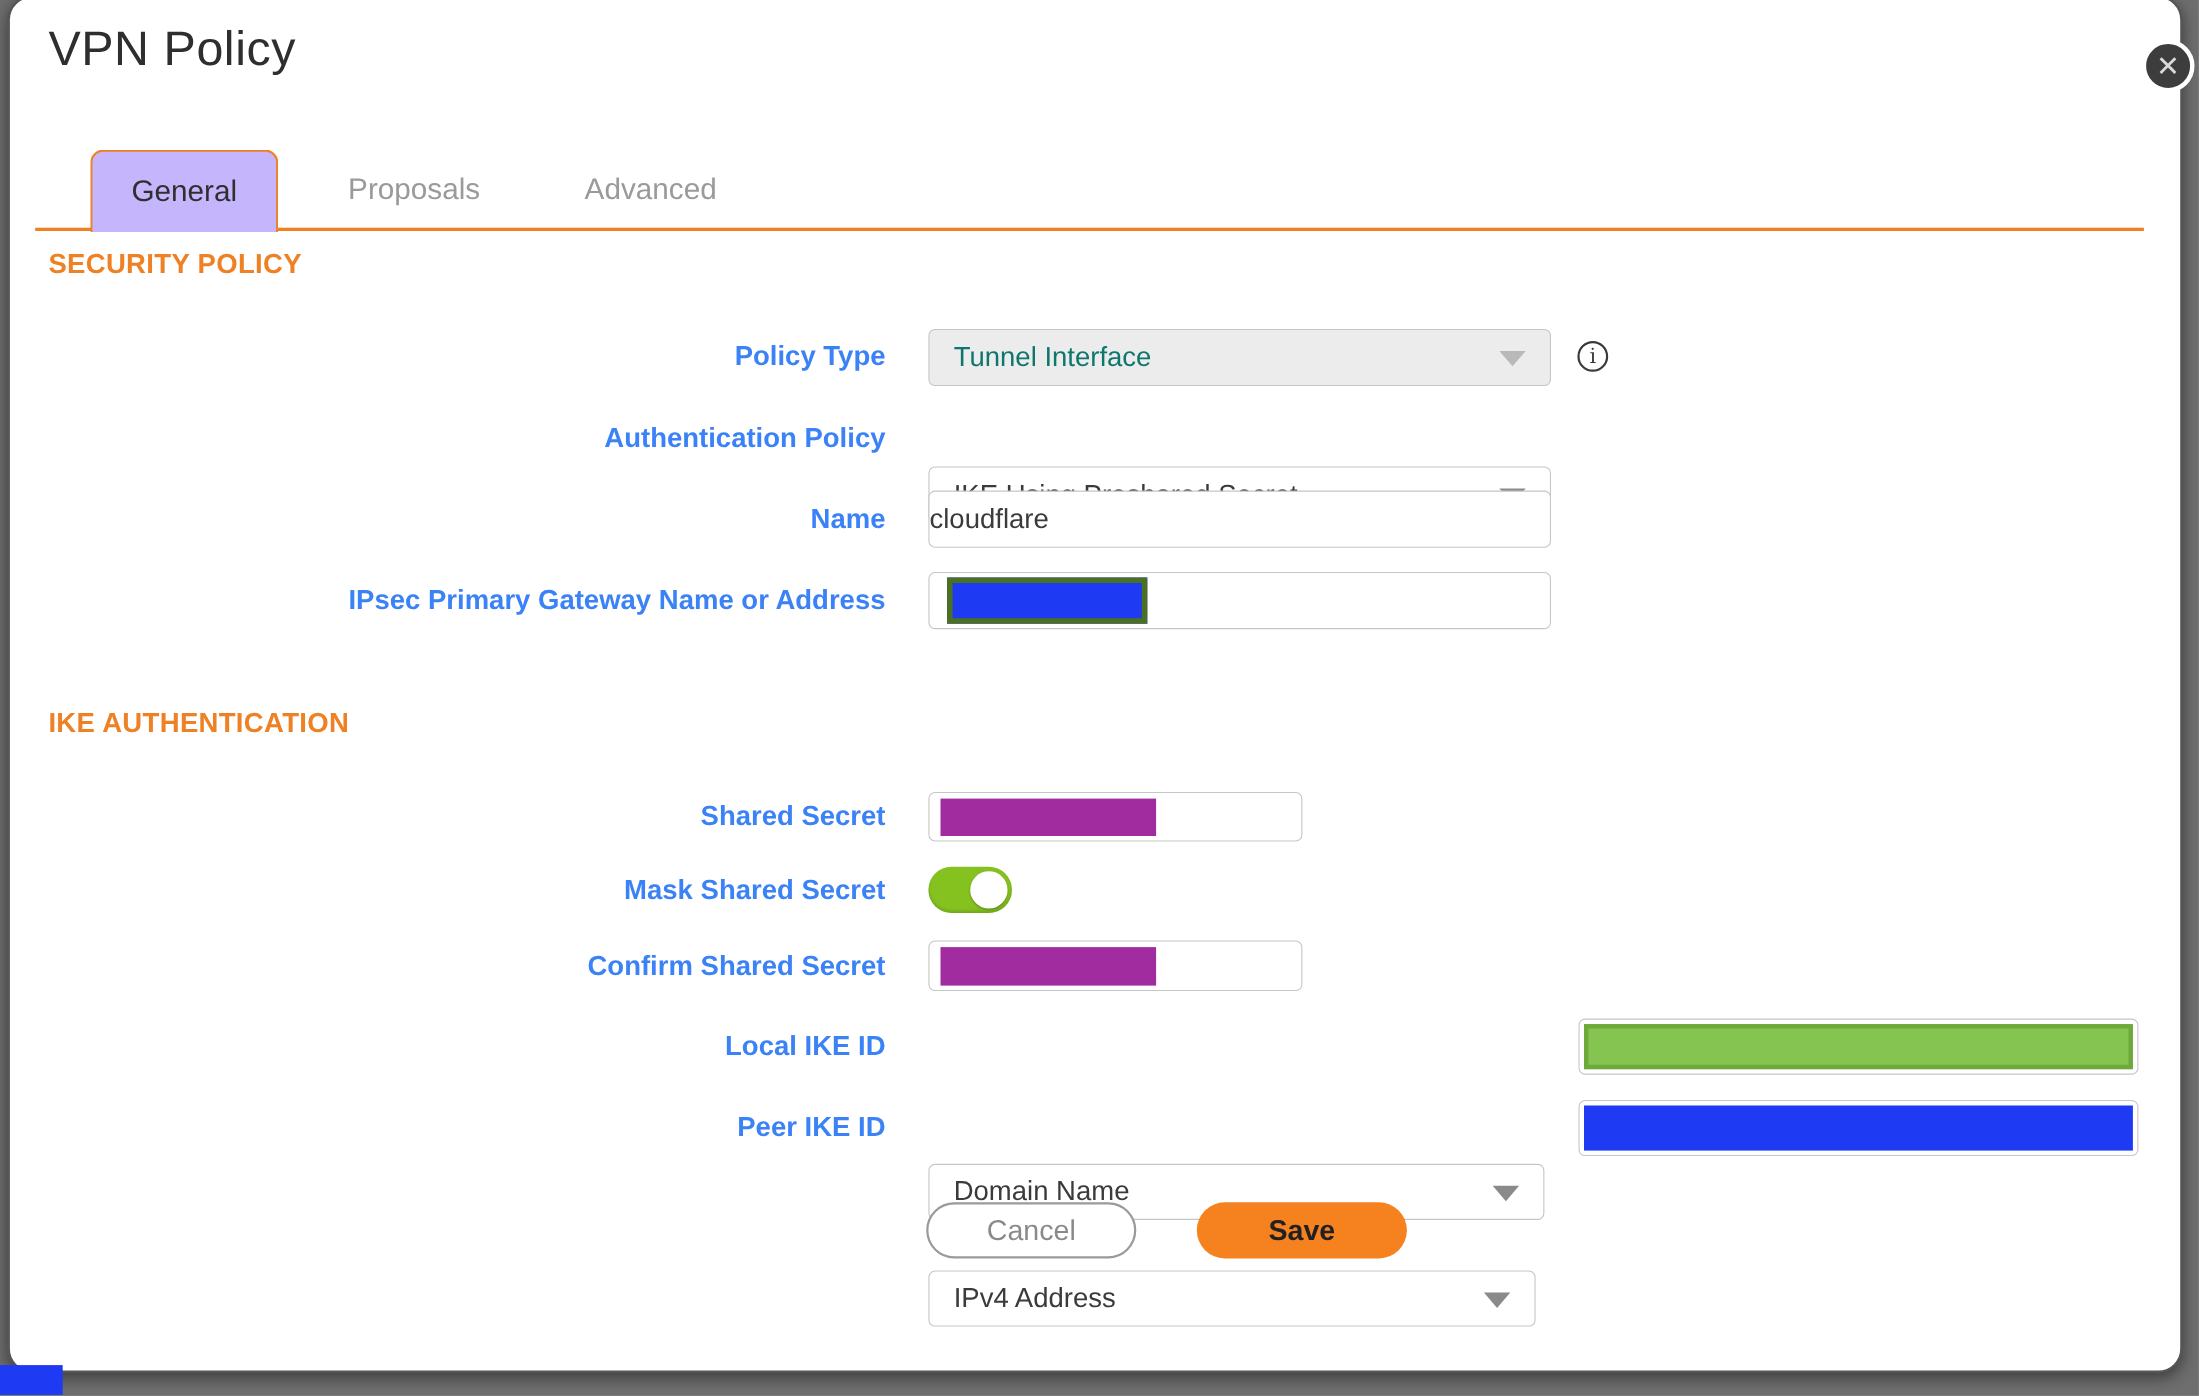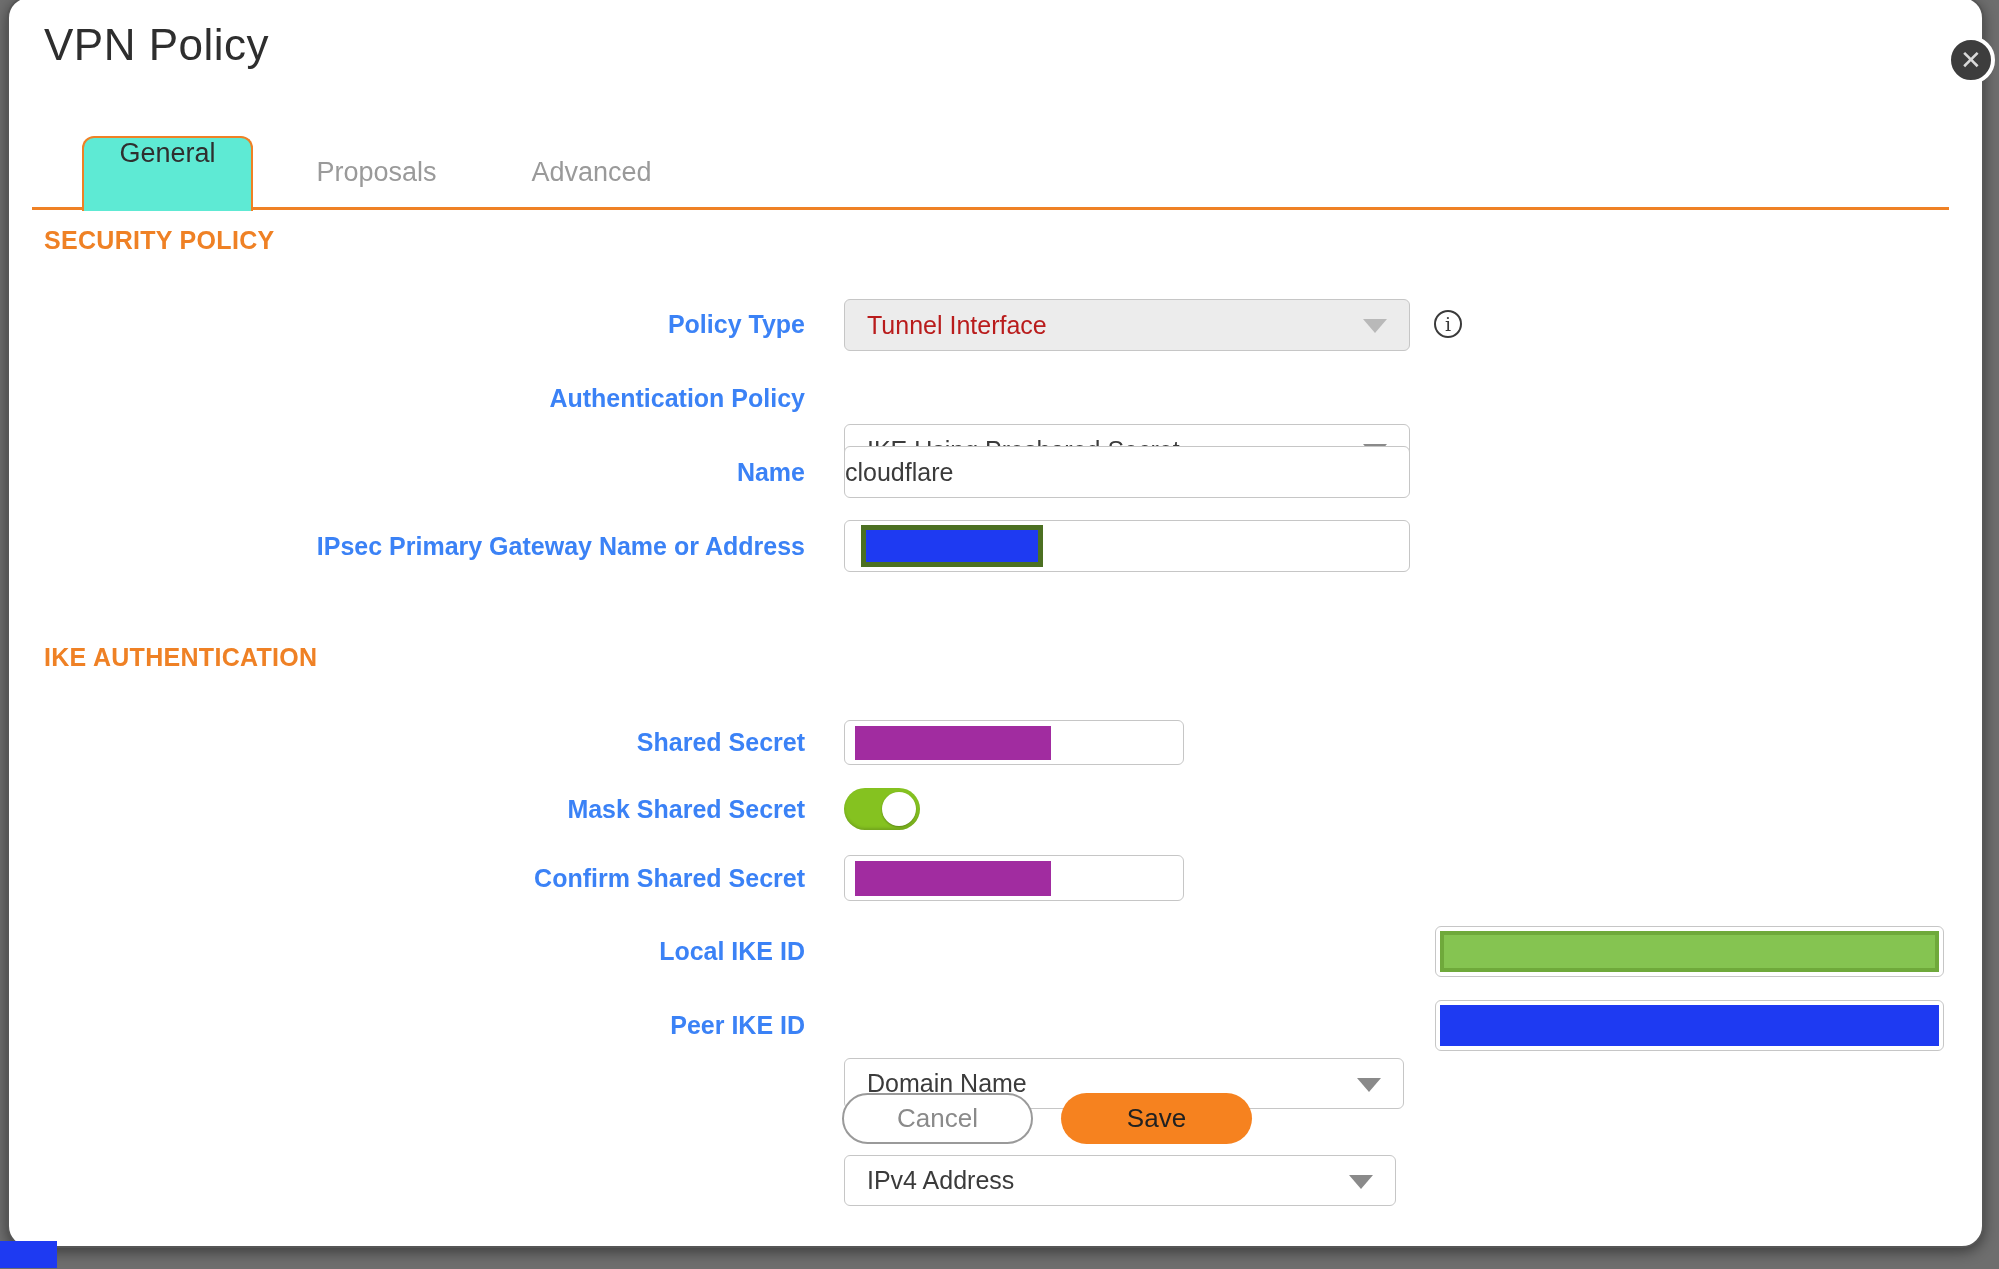--- a/index.html
+++ b/index.html
@@ -40,24 +40,24 @@
   }
 
   
   .tab-line {
     position: absolute; left: 23px; top: 209px;
     width: 1917px; height: 3px; background: #ef8125;
   }
   .tab-active {
     position: absolute; left: 73px; top: 138px;
     width: 171px; height: 75px;
-    background: #5eead4;
+    background: #c4b5fd;
     border: 2px solid #ef8125; border-bottom: none;
     border-radius: 12px 12px 0 0;
-    display: flex; align-items: flex-start; justify-content: center;
+    display: flex; align-items: center; justify-content: center;
     font-size: 27px; color: #2f2f2f;
     z-index: 2; cursor: pointer;
   }
   .tab-inactive {
     position: absolute; top: 138px; height: 72px;
     display: flex; align-items: center; justify-content: center;
     font-size: 27px; color: #9a9a9a; cursor: pointer;
   }
   .tab-proposals { left: 285px; width: 165px; }
   .tab-advanced  { left: 500px; width: 165px; }
@@ -85,21 +85,21 @@
   }
   .select { padding-left: 22px; position: relative; cursor: pointer; }
   .select .caret {
     position: absolute; right: 22px; top: 50%;
     margin-top: -6px;
     width: 0; height: 0;
     border-left: 12px solid transparent;
     border-right: 12px solid transparent;
     border-top: 14px solid #8a8a8a;
   }
-  .select.disabled { background: #ececec; color: #b91c1c; cursor: default; }
+  .select.disabled { background: #ececec; color: #0f766e; cursor: default; }
   .select.disabled .caret { border-top-color: #b9b9b9; }
 
   .text-input {
     font-family: "Liberation Sans", "DejaVu Sans", sans-serif;
     font-size: 25px; color: #3b3b3b;
     outline: none;
   }
   input.ctrl { display: block; }
 
   .redaction { position: absolute; }
@@ -133,22 +133,22 @@
     position: absolute; top: 1095px; height: 51px;
     border-radius: 26px;
     display: flex; align-items: center; justify-content: center;
     font-size: 26px; cursor: pointer;
   }
   .btn-cancel {
     left: 833px; width: 191px;
     background: #fff; border: 2px solid #9a9a9a; color: #8a8a8a;
   }
   .btn-save {
-    left: 1052px; width: 191px;
-    background: #f6821f; border: none; color: #212121;
+    left: 1079px; width: 191px;
+    background: #f6821f; border: none; color: #212121; font-weight: bold;
   }
 
   .bg-redaction {
     position: absolute; left: 0; top: 1241px;
     width: 57px; height: 27px;
     background: #1e3af2; z-index: 6;
   }
 </style>
 </head>
 <body>

